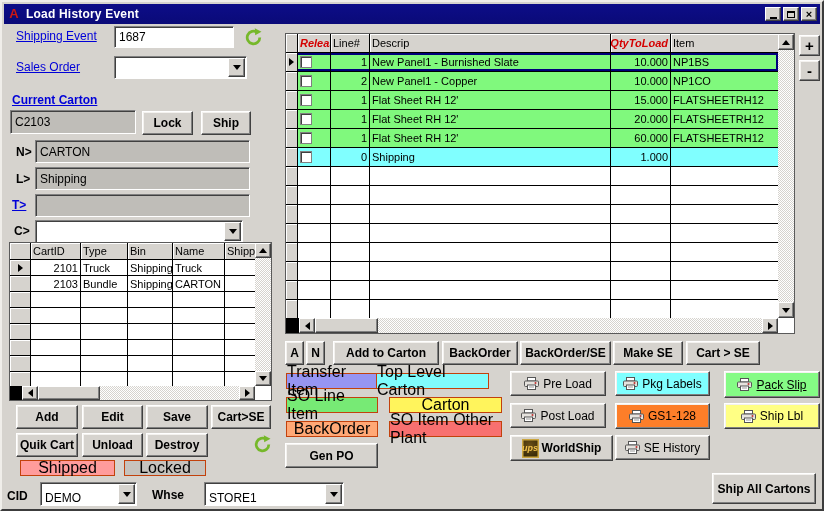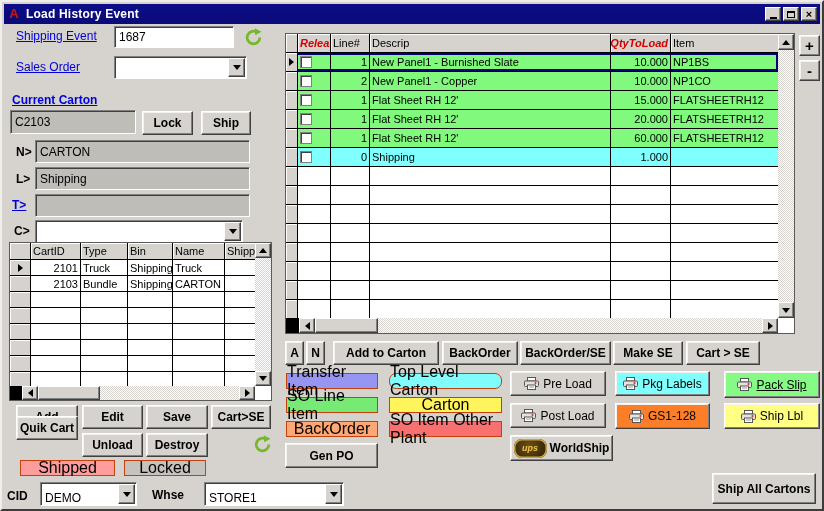--- a/index.html
+++ b/index.html
@@ -91,21 +91,21 @@
 
   
   .vscroll { position:absolute; right:0; top:0; width:16px; display:flex; flex-direction:column; }
   .hscroll { position:absolute; left:0; bottom:0; display:flex; }
   .corner { position:absolute; right:0; bottom:0; width:16px; background:#fff; }
 
   
   .chip { border:1px solid #c2410c; font-size:16px; display:flex; align-items:center; justify-content:center; }
 
   .printer-icon { margin-right:4px; flex:none; }
-  .ups-logo { width:33px; height:19px; border-radius:8px; margin-right:3px; flex:none;
+  .ups-logo { width:17px; height:19px; border-radius:0; margin-right:3px; flex:none;
     background:radial-gradient(circle at 45% 35%, #6b5016 0%, #3a2c09 70%);
     box-shadow:inset 0 0 0 1.5px #caa53f; display:flex; align-items:center; justify-content:center; }
   .ups-logo span { color:#f0c14b; font-weight:bold; font-style:italic; font-size:9px; }
   .refresh-icon { display:flex; align-items:center; justify-content:center; }
 </style>
 </head>
 <body>
 
 <div class="window">
 
@@ -269,21 +269,21 @@
           <span class="tri-r"></span>
         </div>
     </div>
     <div class="corner" style="height:14px;"></div>
   </div>
 
   <div class="abs btn" style="left:14px;top:403px;width:62px;height:24px;">Add</div>
   <div class="abs btn" style="left:80px;top:403px;width:61px;height:24px;">Edit</div>
   <div class="abs btn" style="left:144px;top:403px;width:62px;height:24px;">Save</div>
   <div class="abs btn" style="left:209px;top:403px;width:60px;height:24px;">Cart&gt;SE</div>
-  <div class="abs btn" style="left:14px;top:414px;width:62px;height:24px;">Quik Cart</div>
+  <div class="abs btn" style="left:14px;top:431px;width:62px;height:24px;">Quik Cart</div>
   <div class="abs btn" style="left:80px;top:431px;width:61px;height:24px;">Unload</div>
   <div class="abs btn" style="left:144px;top:431px;width:62px;height:24px;">Destroy</div>
   <div class="abs refresh-icon" style="left:246px;top:429px;width:28px;height:26px;">
     <svg width="21" height="21" viewBox="0 0 20 20">
       <path d="M16 10 a6 6 0 1 1 -2.4-4.8" fill="none" stroke="#76b82a" stroke-width="2.6"></path>
       <polygon points="11.2,1.2 17.6,4.6 11.6,7.8" fill="#76b82a"></polygon>
     </svg>
   </div>
 
   <div class="abs chip" style="left:18px;top:458px;width:95px;height:16px;background:#ff9c9c;">Shipped</div>
@@ -469,21 +469,21 @@
 
   <div class="abs btn" style="left:283px;top:339px;width:19px;height:24px;">A</div>
   <div class="abs btn" style="left:304px;top:339px;width:19px;height:24px;">N</div>
   <div class="abs btn" style="left:331px;top:339px;width:106px;height:24px;">Add to Carton</div>
   <div class="abs btn" style="left:440px;top:339px;width:76px;height:24px;">BackOrder</div>
   <div class="abs btn" style="left:518px;top:339px;width:91px;height:24px;">BackOrder/SE</div>
   <div class="abs btn" style="left:611px;top:339px;width:70px;height:24px;">Make SE</div>
   <div class="abs btn" style="left:684px;top:339px;width:74px;height:24px;">Cart &gt; SE</div>
 
   <div class="abs chip" style="left:284px;top:371px;width:92px;height:16px;background:#9695f2;">Transfer Item</div>
-  <div class="abs chip" style="left:387px;top:371px;width:113px;height:16px;background:#80fcfd;border-radius:7px;">Top Level Carton</div>
+  <div class="abs chip" style="left:374px;top:371px;width:113px;height:16px;background:#80fcfd;">Top Level Carton</div>
   <div class="abs chip" style="left:284px;top:395px;width:92px;height:16px;background:#77ea75;">SO Line Item</div>
   <div class="abs chip" style="left:387px;top:395px;width:113px;height:16px;background:#fff45c;">Carton</div>
   <div class="abs chip" style="left:284px;top:419px;width:92px;height:16px;background:#ffa876;">BackOrder</div>
   <div class="abs chip" style="left:387px;top:419px;width:113px;height:16px;background:#f87070;">SO Item Other Plant</div>
 
   <div class="abs btn" style="left:283px;top:441px;width:93px;height:25px;">Gen PO</div>
 
   <div class="abs btn normal" style="left:508px;top:401px;width:96px;height:25px;">
     <svg class="printer-icon" width="15" height="13" viewBox="0 0 15 13">
         <rect x="3.5" y="0.5" width="8" height="3.5" fill="#fff" stroke="#555"></rect>
@@ -523,20 +523,30 @@
   <div class="abs btn normal" style="left:613px;top:401px;width:95px;height:26px;background:#fd7e29;">
     <svg class="printer-icon" width="15" height="13" viewBox="0 0 15 13">
         <rect x="3.5" y="0.5" width="8" height="3.5" fill="#fff" stroke="#555"></rect>
         <rect x="0.5" y="4" width="14" height="5.5" rx="1" fill="#e6e3de" stroke="#555"></rect>
         <circle cx="11.5" cy="6" r="1" fill="#c03030"></circle>
         <rect x="3.5" y="8" width="8" height="4.5" fill="#fff" stroke="#555"></rect>
         <line x1="5" y1="10" x2="10" y2="10" stroke="#999"></line>
       </svg>
     <span>GS1-128</span>
   </div>
+  <div class="abs btn normal" style="left:613px;top:433px;width:95px;height:25px;">
+    <svg class="printer-icon" width="15" height="13" viewBox="0 0 15 13">
+        <rect x="3.5" y="0.5" width="8" height="3.5" fill="#fff" stroke="#555"></rect>
+        <rect x="0.5" y="4" width="14" height="5.5" rx="1" fill="#e6e3de" stroke="#555"></rect>
+        <circle cx="11.5" cy="6" r="1" fill="#c03030"></circle>
+        <rect x="3.5" y="8" width="8" height="4.5" fill="#fff" stroke="#555"></rect>
+        <line x1="5" y1="10" x2="10" y2="10" stroke="#999"></line>
+      </svg>
+    <span>SE History</span>
+  </div>
   <div class="abs btn normal" style="left:722px;top:369px;width:96px;height:27px;background:#85fb85;text-decoration:underline;">
     <svg class="printer-icon" width="15" height="13" viewBox="0 0 15 13">
         <rect x="3.5" y="0.5" width="8" height="3.5" fill="#fff" stroke="#555"></rect>
         <rect x="0.5" y="4" width="14" height="5.5" rx="1" fill="#e6e3de" stroke="#555"></rect>
         <circle cx="11.5" cy="6" r="1" fill="#c03030"></circle>
         <rect x="3.5" y="8" width="8" height="4.5" fill="#fff" stroke="#555"></rect>
         <line x1="5" y1="10" x2="10" y2="10" stroke="#999"></line>
       </svg>
     <span>Pack Slip</span>
   </div>

